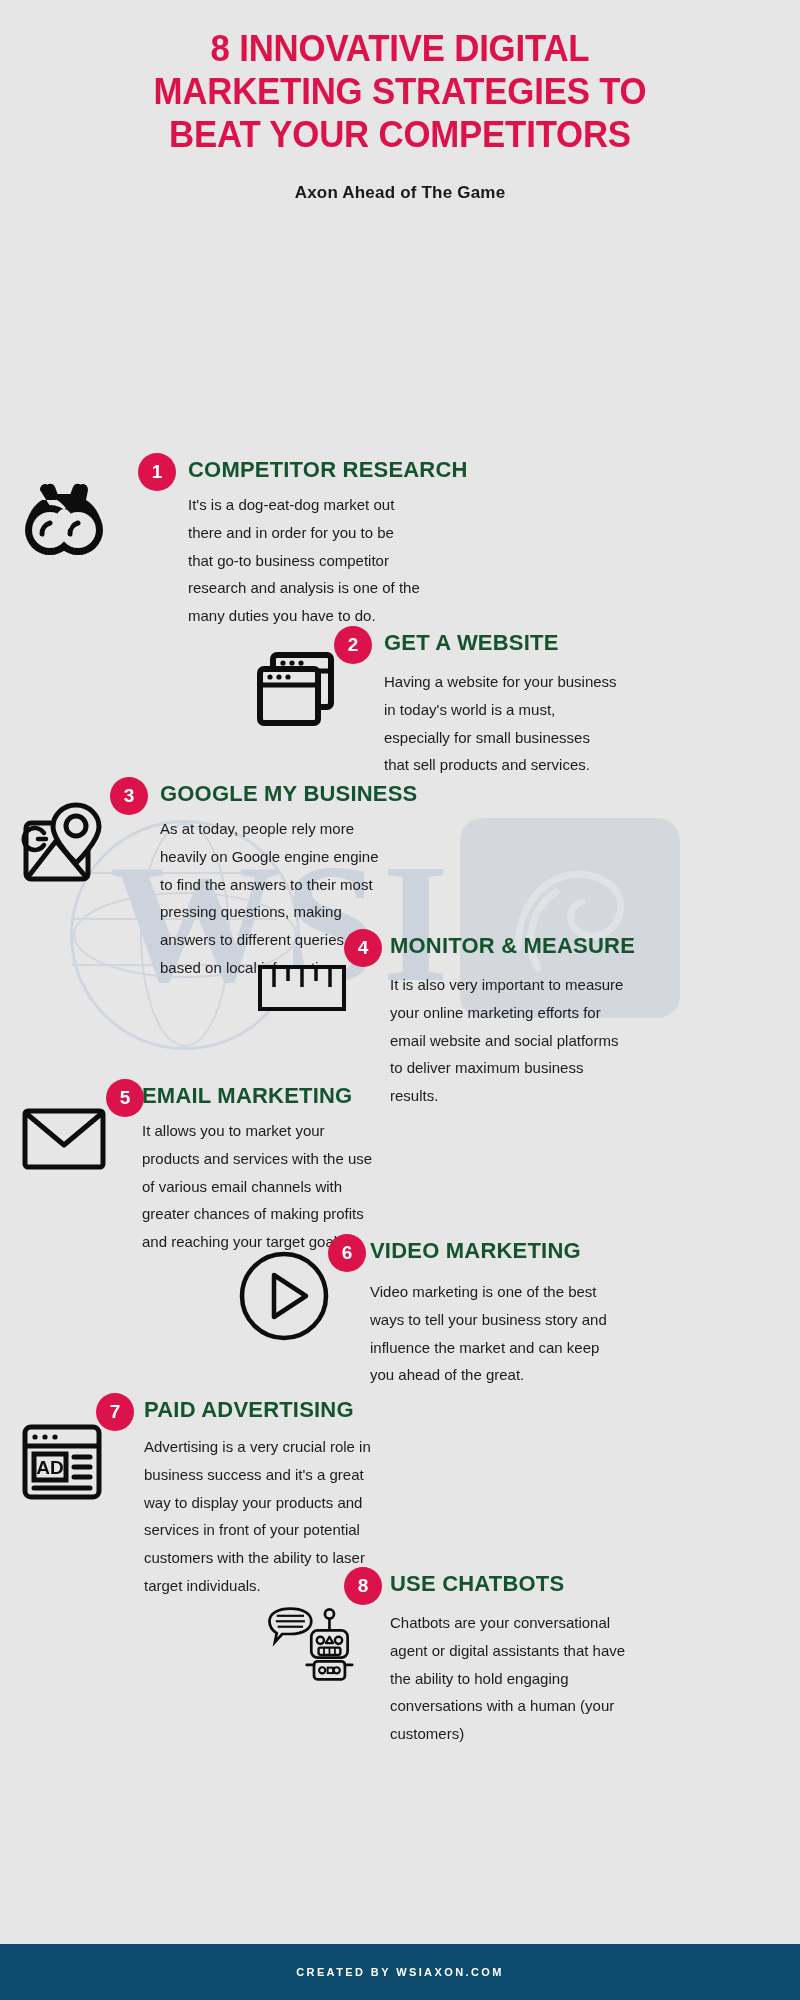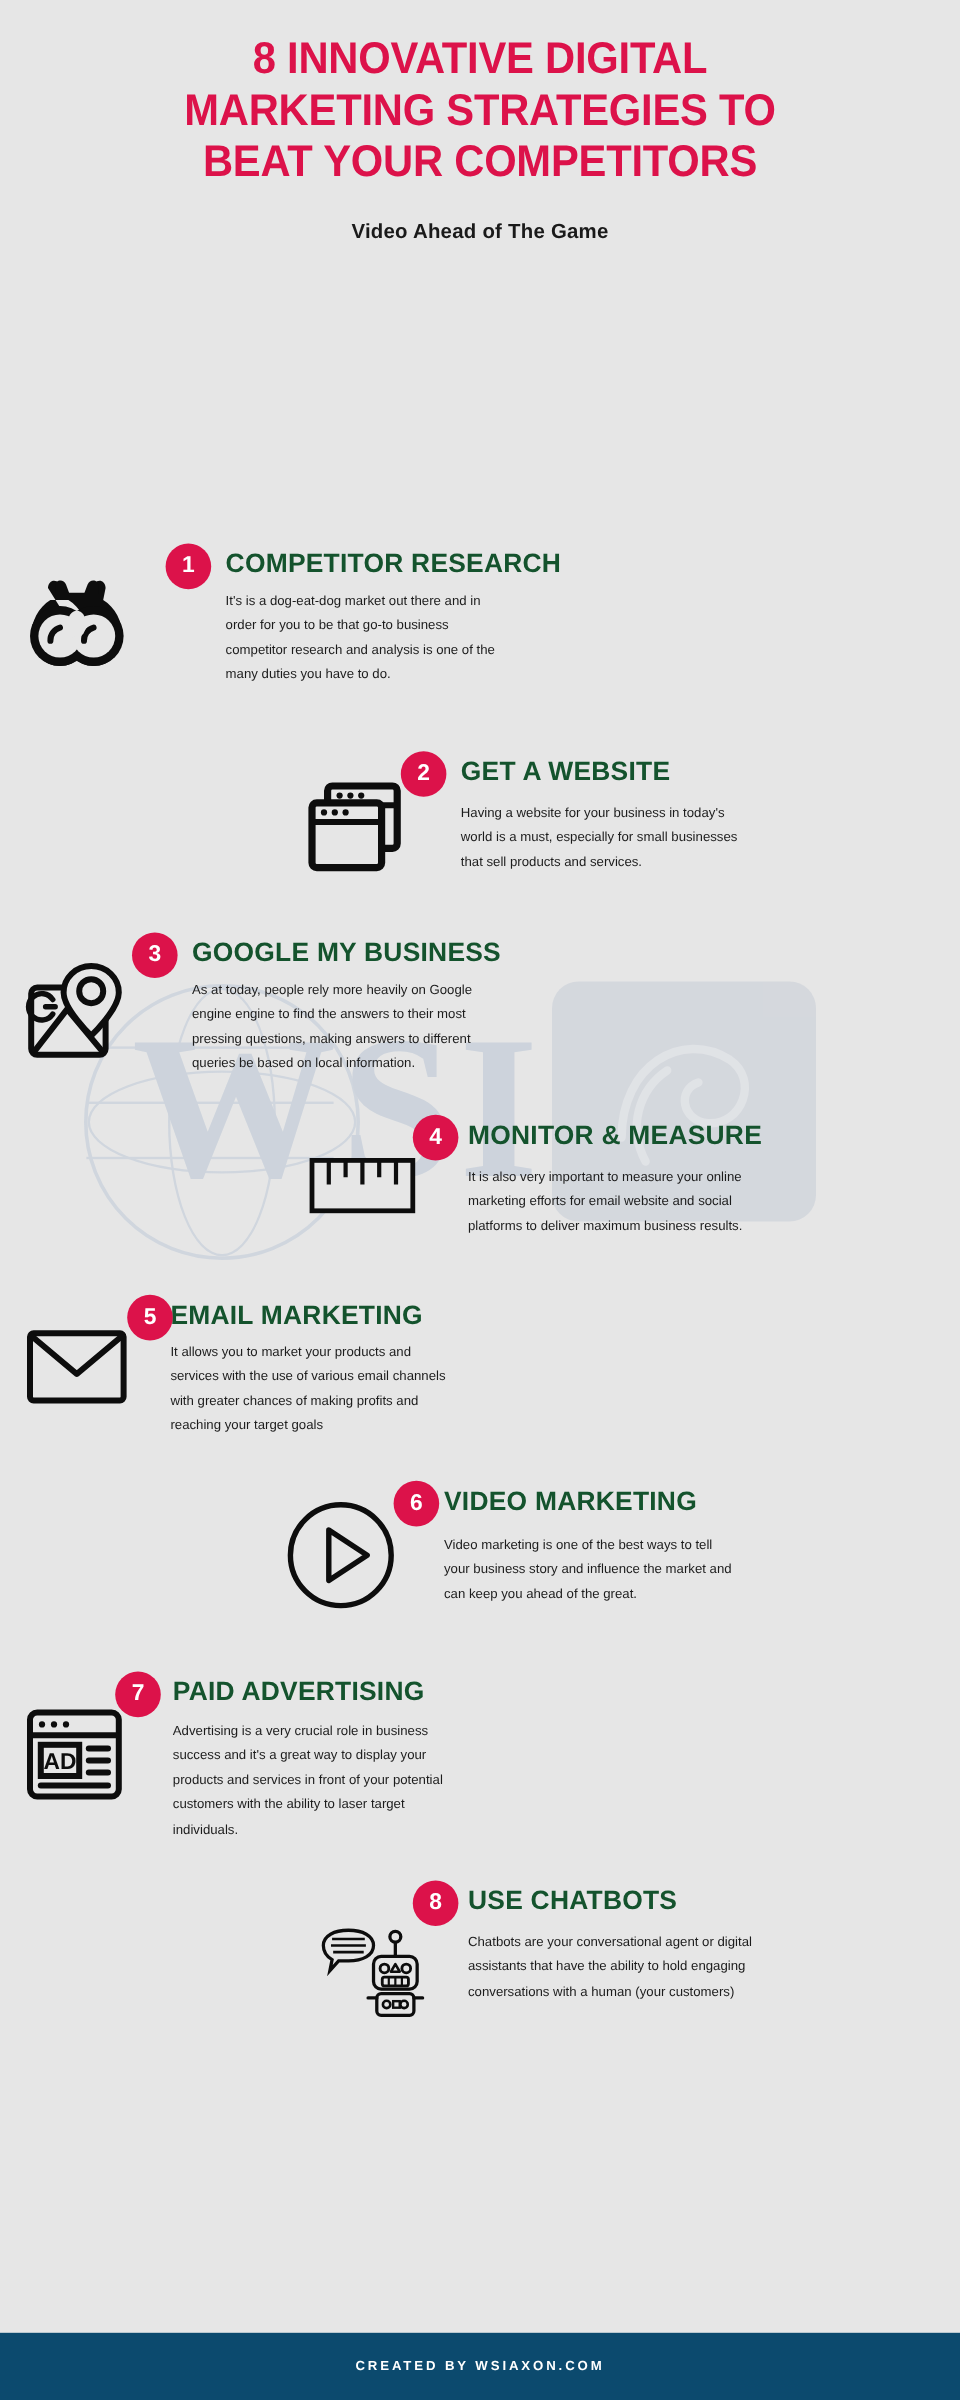--- a/index.html
+++ b/index.html
@@ -176,21 +176,21 @@
     font-weight: bold;
     font-size: 22px;
     color: #14532d;
     letter-spacing: 0.2px;
     text-transform: uppercase;
     margin: 0;
     white-space: nowrap;
     text-align: center;
   }
   .sec-body {
-    font-size: 11px;
+    font-size: 15px;
     line-height: 1.86;
     color: #1c1c1c;
     margin: 0;
     width: 235px;
   }
 
   
   .footer {
     position: absolute;
     left: 0;
@@ -229,21 +229,21 @@
       </svg>
     </div>
   </div>
 
   <div class="header">
     <h1 class="main-title">
       <span>8 INNOVATIVE DIGITAL</span><br>
       <span>MARKETING STRATEGIES TO</span><br>
       <span>BEAT YOUR COMPETITORS</span>
     </h1>
-    <div class="subtitle">Video Ahead of The Game</div>
+    <div class="subtitle">Axon Ahead of The Game</div>
   </div>
 
   <div class="sections">
 
     <div class="section" style="left:14px; top:245px;">
       <div class="icon-box" style="left:0px; top:30px;">
         <svg width="96" height="80" viewBox="0 0 96 80">
           <path d="M24 12 C24 6 30 4 33 8 L36 16 L60 16 L63 8 C66 4 72 6 72 12 L70 22
                    C80 28 86 40 86 52 C86 66 75 77 62 77 C49 77 39 66 39 52
                    C39 49 39.4 46.2 40.2 43.6 L48 43.6 C48.8 46.2 49 49 49 52

